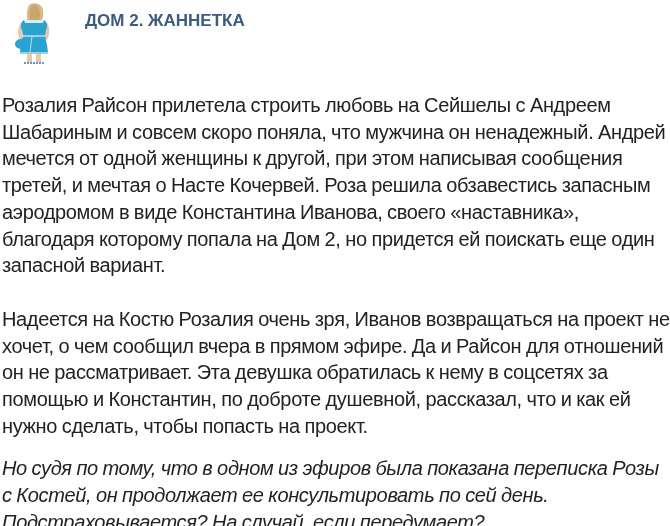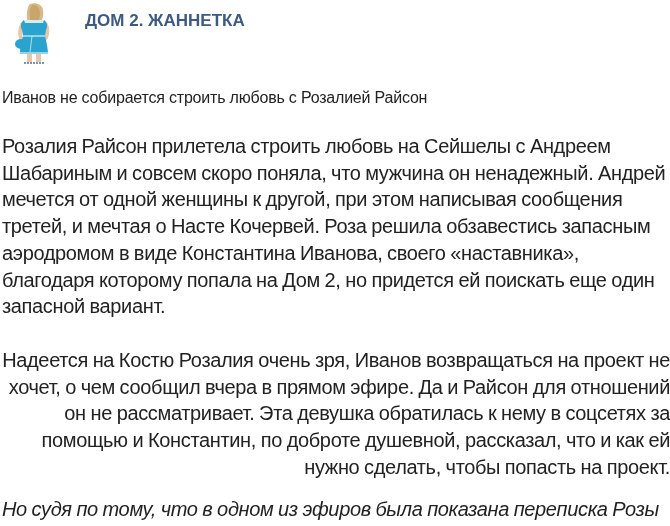--- a/index.html
+++ b/index.html
@@ -42,21 +42,21 @@
       letter-spacing: -0.2px;
     }
     p {
       margin: 0;
       font-size: 20px;
       line-height: 26.7px;
       letter-spacing: -0.35px;
       word-spacing: -0.5px;
     }
     .p1 { margin-top: 22px; }
-    .p2 { margin-top: 27px; text-align: right; }
+    .p2 { margin-top: 27px; }
     .p3 { margin-top: 16px; font-style: italic; }
   </style>
 </head>
 <body>
 
 <div class="header">
   <div class="logo">
     <svg width="44" height="64" viewBox="0 0 44 64" xmlns="http://www.w3.org/2000/svg">
 
       <path d="M18 2 C24 0 30 2 31 8 C32 14 30 20 27 22 L17 22 C14 18 14 6 18 2 Z" fill="#d8b98a"></path>
@@ -75,17 +75,16 @@
 
       <rect x="15" y="52" width="5" height="8" fill="#e8c7a8"></rect>
       <rect x="24" y="52" width="5" height="8" fill="#e8c7a8"></rect>
       <path d="M12 61 L32 61" stroke="#4a6fb0" stroke-width="1.5" stroke-dasharray="2 1"></path>
     </svg>
   </div>
   <div class="site-title">ДОМ 2. ЖАННЕТКА</div>
 </div>
 
 <div class="content">
-  <h1 class="article-title">Иванов не собирается строить любовь с Розалией Райсон</h1>
   <p class="p1">Розалия Райсон прилетела строить любовь на Сейшелы с Андреем Шабариным и совсем скоро поняла, что мужчина он ненадежный. Андрей мечется от одной женщины к другой, при этом написывая сообщения третей, и мечтая о Насте Кочервей. Роза решила обзавестись запасным аэродромом в виде Константина Иванова, своего «наставника», благодаря которому попала на Дом 2, но придется ей поискать еще один запасной вариант.</p>
   <p class="p2">Надеется на Костю Розалия очень зря, Иванов возвращаться на проект не хочет, о чем сообщил вчера в прямом эфире. Да и Райсон для отношений он не рассматривает. Эта девушка обратилась к нему в соцсетях за помощью и Константин, по доброте душевной, рассказал, что и как ей нужно сделать, чтобы попасть на проект.</p>
   <p class="p3">Но судя по тому, что в одном из эфиров была показана переписка Розы с Костей, он продолжает ее консультировать по сей день. Подстраховывается? На случай, если передумает?</p>
 </div>
 
 </body></html>

